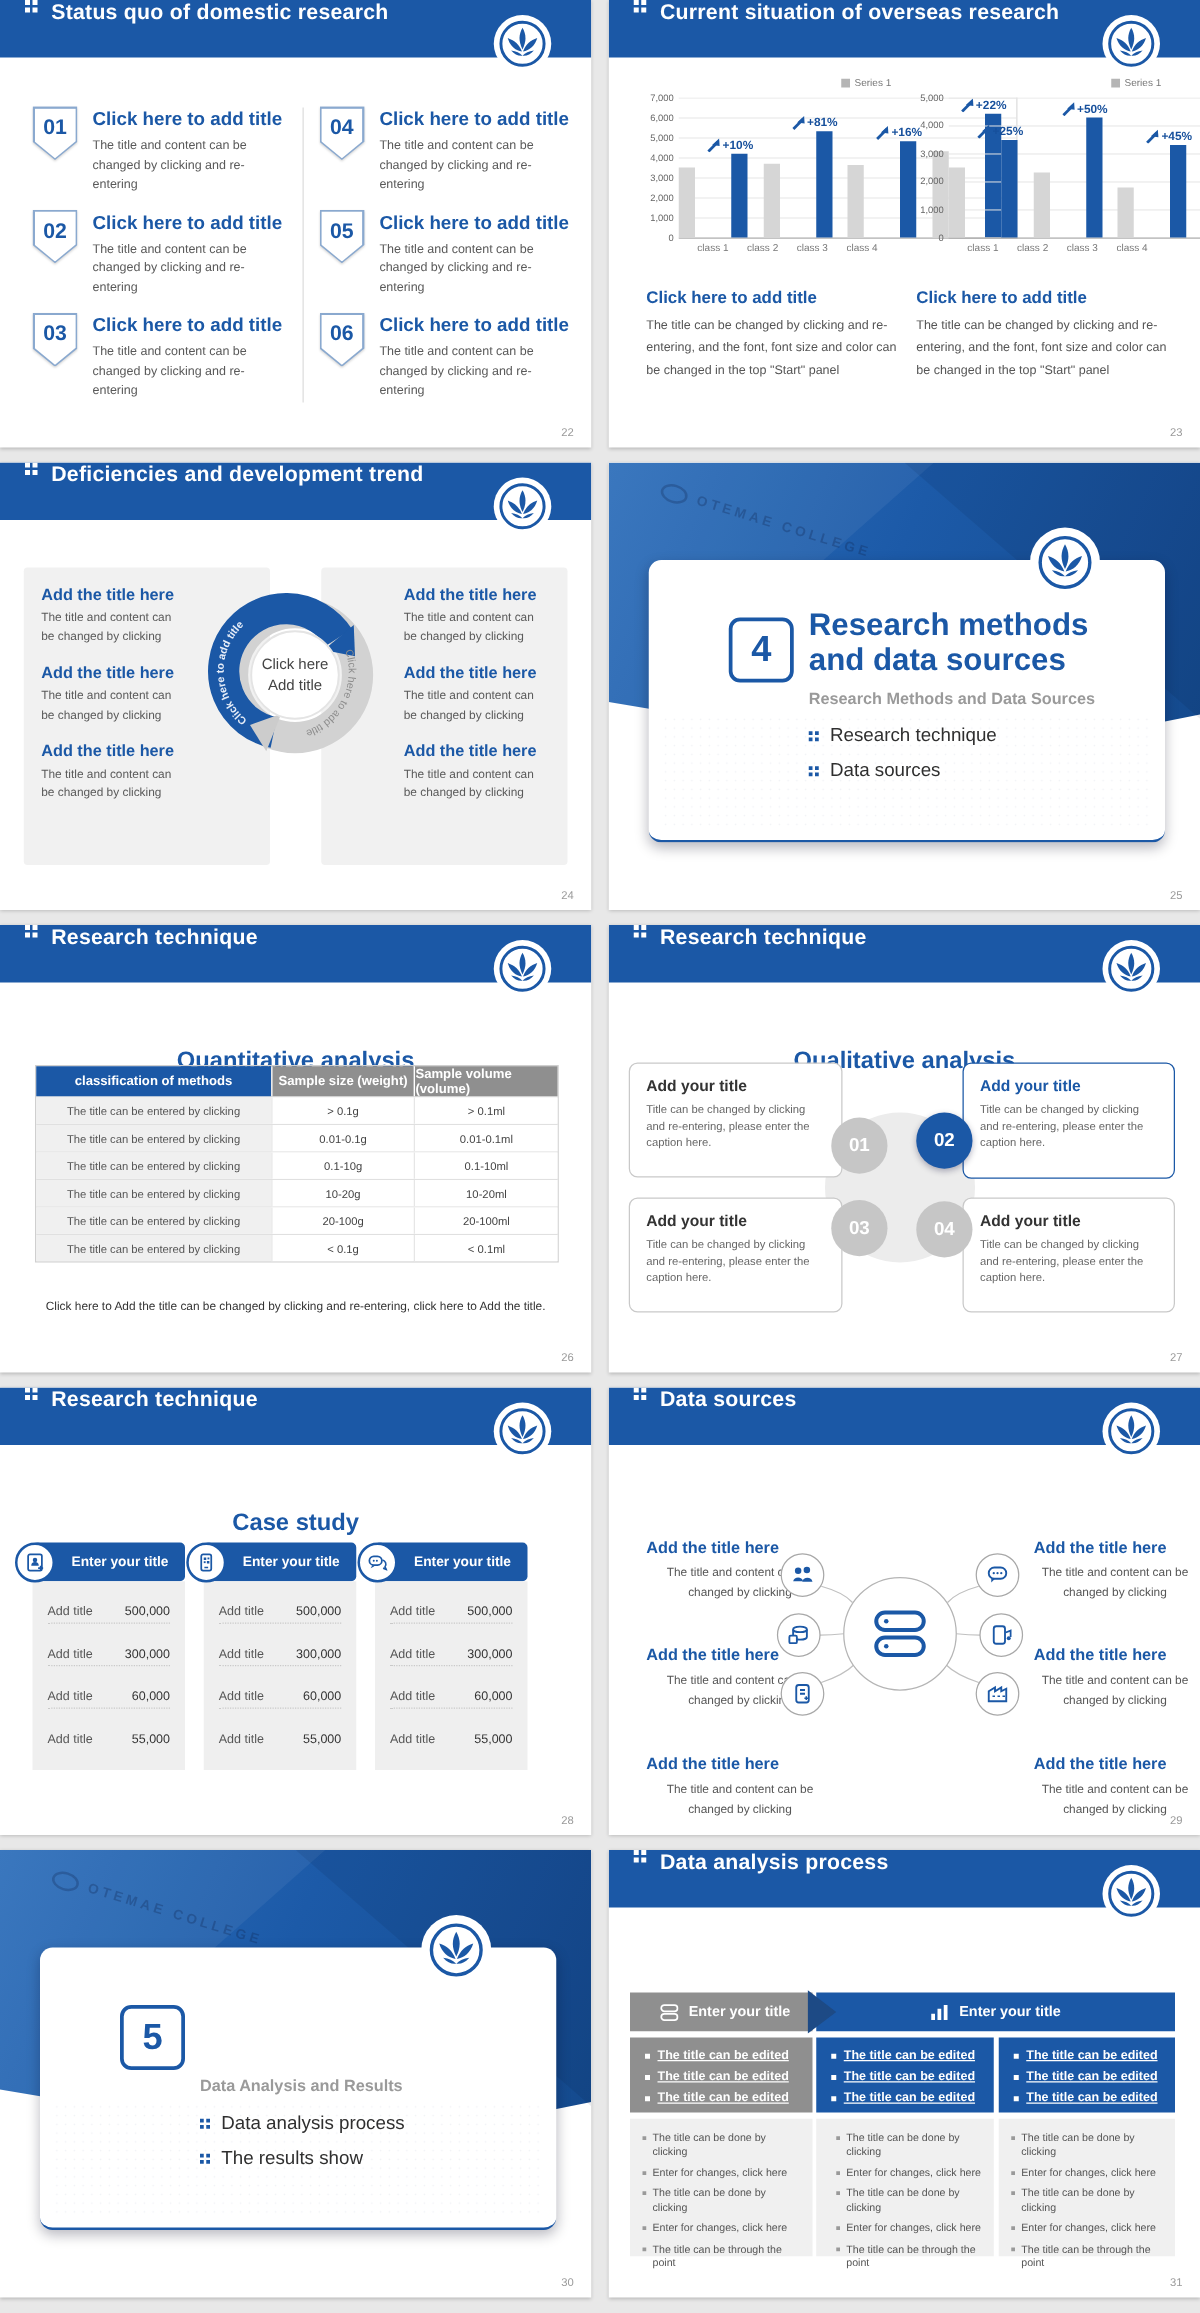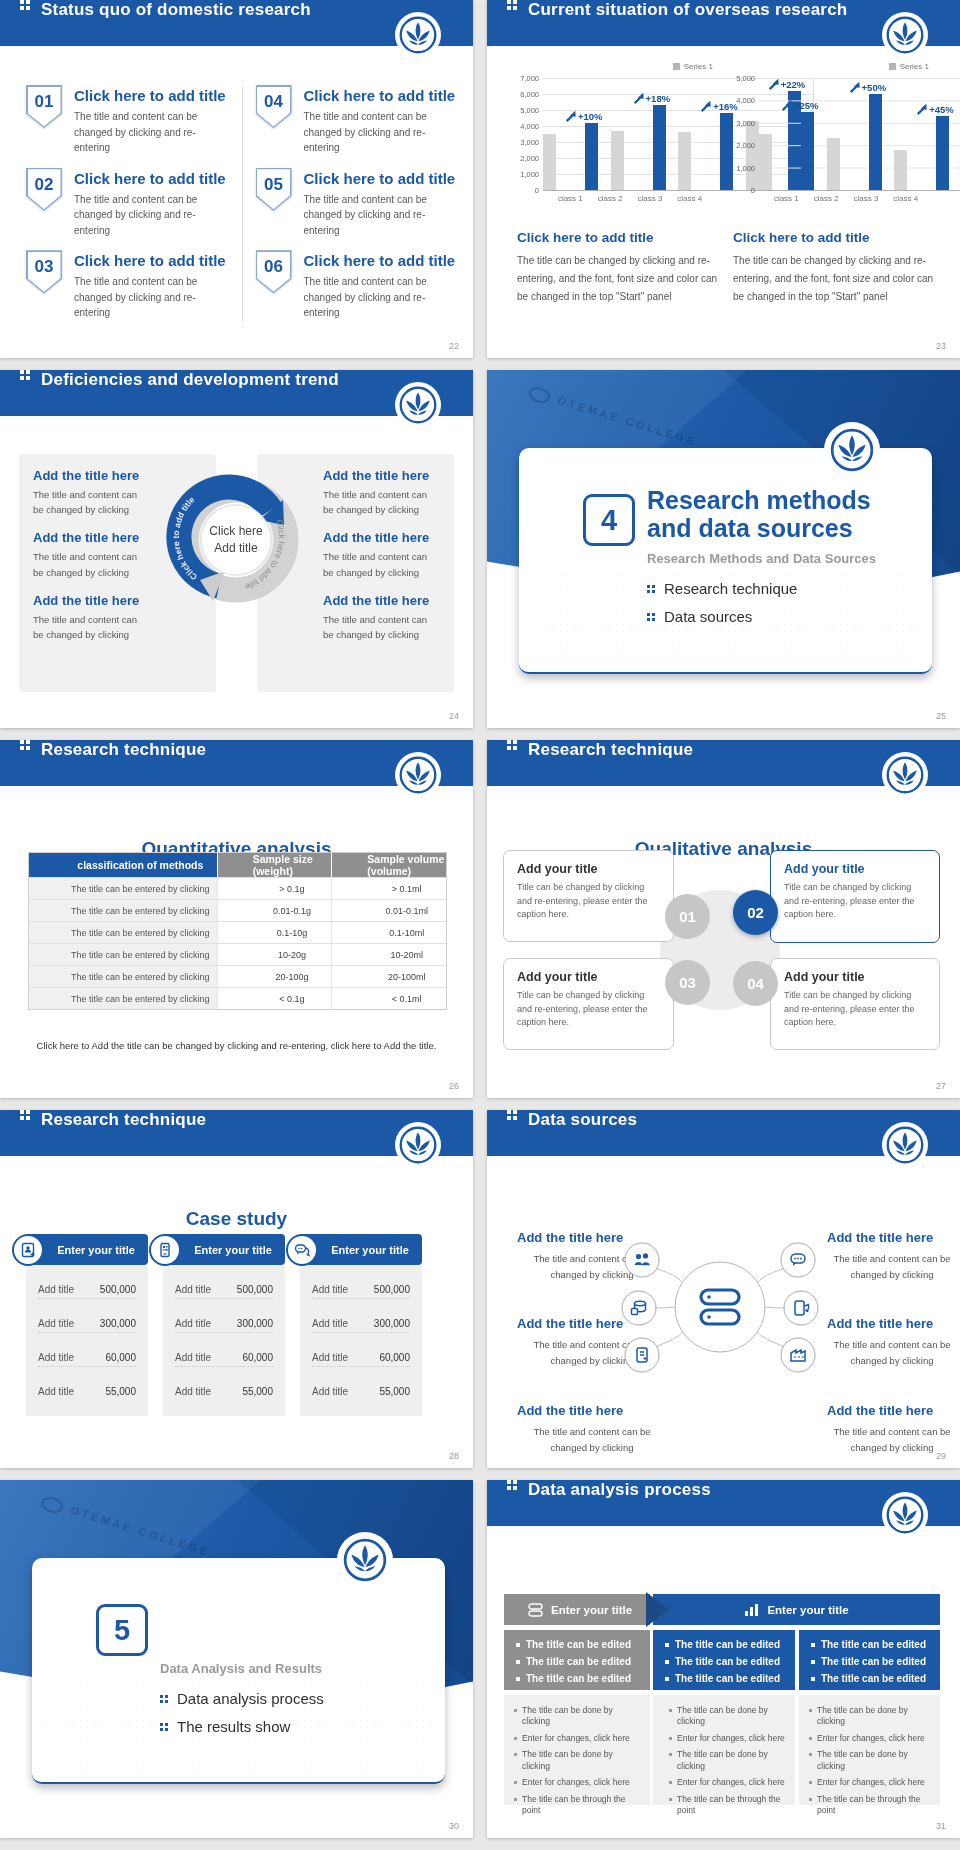--- a/index.html
+++ b/index.html
@@ -62,21 +62,21 @@
   .logo.big{position:absolute;right:52px;top:-26px;width:56px;height:56px;}
   .numbox{position:absolute;left:64px;top:46px;width:46px;height:46px;border:3px solid #1b58a6;border-radius:9px;color:#1b58a6;font-size:29px;font-weight:bold;display:flex;align-items:center;justify-content:center;}
   .sec-title{position:absolute;left:128px;top:38px;font-size:25px;font-weight:bold;color:#1b58a6;line-height:1.12;}
   .sec-sub{position:absolute;left:128px;top:103px;font-size:13px;font-weight:bold;color:#9a9a9a;}
   .sec-li{position:absolute;left:128px;display:flex;align-items:center;gap:9px;font-size:15px;color:#2f2f2f;}
   
   .qtitle{position:absolute;top:78px;left:0;width:100%;text-align:center;font-size:19px;font-weight:bold;color:#1b58a6;margin-top:20px;}
   .tbl{position:absolute;left:28px;top:112px;width:417px;border:1px solid #cfcfcf;}
   .trow{display:flex;height:21px;border-top:1px solid #e0e0e0;}
   .trow.h{height:24px;border-top:none;}
-  .tc{display:flex;align-items:center;justify-content:center;font-size:9px;box-sizing:border-box;padding-left:35px;}
+  .tc{display:flex;align-items:center;justify-content:center;font-size:9px;box-sizing:border-box;}
   .tc.w1{width:45%;}.tc.w2{width:27.5%;border-left:1px solid #e6e6e6;}
   .trow.h .w1{background:#1b58a6;color:#fff;font-weight:bold;font-size:10.5px;}
   .trow.h .w2{background:#8f8f8f;color:#fff;font-weight:bold;font-size:10.5px;border-left:1px solid #fff;}
   .trow .w1{background:#f0f0f0;color:#555;}
   .trow .w2{background:#fff;color:#444;}
   .tfoot{position:absolute;left:20px;right:20px;top:300px;text-align:center;font-size:9.5px;color:#333;}
   
   .qc{position:absolute;background:#fff;border:1px solid #c9c9c9;border-radius:7px;padding:11px 13px;box-sizing:border-box;z-index:2;}
   .qc h4{margin:0 0 5px;font-size:12.5px;color:#333;}
   .qc p{margin:0;font-size:9px;color:#666;line-height:1.5;}
@@ -103,21 +103,21 @@
   .hubsvg{position:absolute;left:118px;top:112px;}
   
   .hb{position:absolute;top:114px;height:31px;display:flex;align-items:center;color:#fff;font-weight:bold;font-size:11.5px;gap:8px;box-sizing:border-box;}
   .hb1{left:17px;width:146px;background:#8f8f8f;padding-left:24px;}
   .hb2{left:166px;width:287px;background:#1b58a6;justify-content:center;}
   .chev{position:absolute;left:159px;top:112px;width:23px;height:35px;background:#1d4a85;clip-path:polygon(0 0,100% 50%,0 100%);z-index:2;}
   .bx{position:absolute;top:150px;height:60px;box-sizing:border-box;padding:9px 0 0 12px;}
   .bx1{left:17px;width:146px;background:#8f8f8f;}
   .bx2{left:166px;width:142px;background:#1b58a6;}
   .bx3{left:312px;width:141px;background:#1b58a6;}
-  .bx .r{display:flex;align-items:center;gap:6px;color:#fff;font-weight:bold;font-size:10px;margin-bottom:6px;}
+  .bx .r{display:flex;align-items:center;gap:6px;color:#fff;font-weight:bold;font-size:10px;margin-bottom:6px;text-decoration:underline;}
   .bx .r i{width:4px;height:4px;background:#fff;flex:none;}
   .lp{position:absolute;top:215px;height:110px;background:#f0f0f0;padding:10px 8px 0 10px;box-sizing:border-box;}
   .lp1{left:17px;width:146px;}
   .lp2{left:166px;width:142px;padding-left:16px;}
   .lp3{left:312px;width:141px;}
   .lp .li{display:flex;gap:5px;font-size:8.5px;color:#555;line-height:1.35;margin-bottom:5px;}
   .lp .li i{width:3px;height:3px;background:#9a9a9a;margin-top:4px;flex:none;}
 </style>
 </head>
 <body>
@@ -272,21 +272,21 @@
                 <div class="bar bl" style="height: 60%;"></div>
               </div>
             </div>
           <div class="grp">
               <div class="bar gy" style="height: 52.8571%;"></div>
               <div class="bwrap">
                 <div class="pct">
                   <svg width="12" height="12">
                     <use href="#ne-arrow"></use>
                   </svg>
-                  <span>+18%</span>
+                  <span>+81%</span>
                 </div>
                 <div class="bar bl" style="height: 75.7143%;"></div>
               </div>
             </div>
           <div class="grp">
               <div class="bar gy" style="height: 51.4286%;"></div>
               <div class="bwrap">
                 <div class="pct">
                   <svg width="12" height="12">
                     <use href="#ne-arrow"></use>

